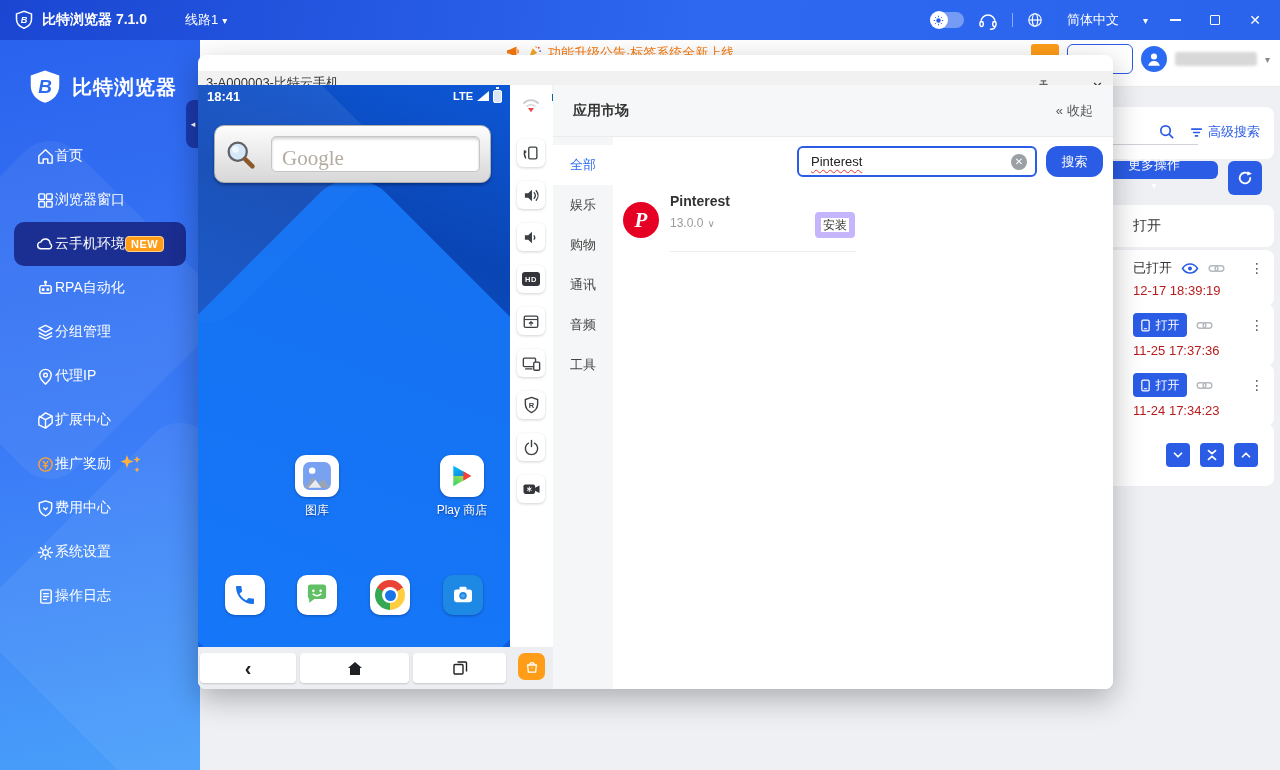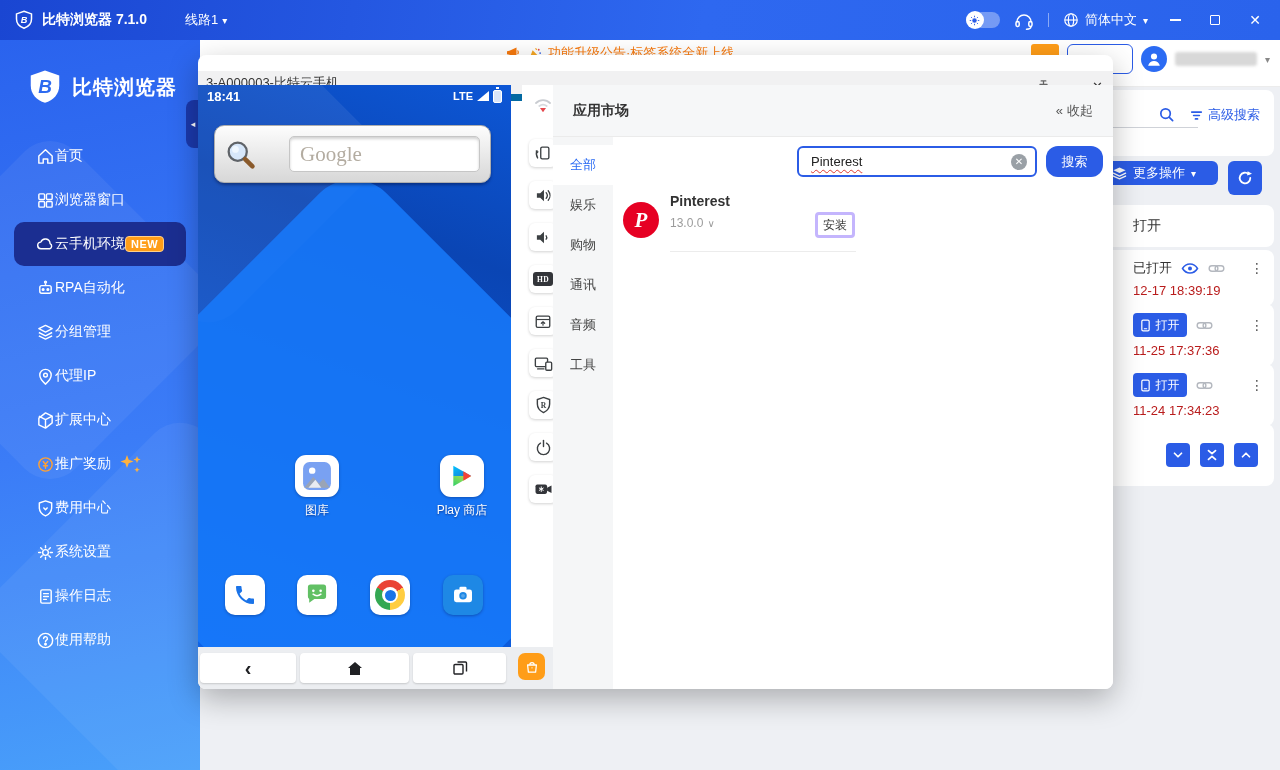--- a/index.html
+++ b/index.html
@@ -13,21 +13,21 @@
   .titlebar { position:absolute; left:0; top:0; width:1280px; height:40px;
     background:linear-gradient(100deg,#1a46d2 0%,#2e68f0 55%,#2a63ec 100%);
     display:flex; align-items:center; color:#fff; z-index:40; }
   .titlebar .logo-sm { margin-left:14px; }
   .tb-title { font-size:14px; font-weight:bold; margin-left:8px; }
   .tb-line { margin-left:38px; font-size:13px; display:flex; align-items:center; gap:4px; }
   .tb-right { position:absolute; right:12px; top:0; height:40px; display:flex; align-items:center; gap:14px; }
   .toggle-track { width:34px; height:16px; border-radius:8px; background:rgba(255,255,255,.35); position:relative; }
   .toggle-knob { position:absolute; left:0; top:-1px; width:18px; height:18px; border-radius:50%; background:#fff; display:flex; align-items:center; justify-content:center; }
   .tb-divider { width:1px; height:14px; background:rgba(255,255,255,.45); }
-  .tb-lang { display:flex; align-items:center; gap:6px; font-size:13px; }
+  .tb-lang { display:flex; align-items:center; gap:24px; font-size:13px; }
   .win-btn { width:26px; height:26px; display:flex; align-items:center; justify-content:center; }
   .win-min-bar { width:11px; height:2px; background:#fff; }
   .win-max-box { width:10px; height:10px; border:1.5px solid #fff; border-radius:1px; }
   .win-close-x { font-size:14px; color:#fff; }
 
   
   .sidebar { position:absolute; left:0; top:40px; width:200px; height:730px;
     background:linear-gradient(168deg,#2a63ee 0%,#3b7cf7 55%,#49a0fa 100%); overflow:hidden; z-index:5; }
   .sidebar::before, .sidebar::after { content:""; position:absolute; background:rgba(255,255,255,.06); border-radius:36px; transform:rotate(45deg); }
   .sidebar::before { width:260px; height:260px; left:-80px; top:140px; }
@@ -41,36 +41,36 @@
   .side-item { position:relative; height:44px; display:flex; align-items:center; padding-left:36px; color:#fff; font-size:14px; }
   .side-item .s-ic { width:19px; height:19px; color:#fff; flex:0 0 19px; }
   .side-item.active { background:#1b2e91; border-radius:10px; margin:0 14px; padding-left:22px; height:44px; }
   .badge-new { background:#ff9d18; border:1px solid #ffd089; color:#fff; font-weight:bold; font-size:11px; padding:1px 5px; border-radius:4px; letter-spacing:.5px; }
   .sparkles { margin-left:6px; }
   .collapse-handle { position:absolute; left:186px; top:100px; width:14px; height:48px; background:rgba(23,48,160,.85);
     border-radius:8px 0 0 8px; display:flex; align-items:center; justify-content:center; color:#fff; font-size:9px; z-index:6; }
 
   
   .content-header { position:absolute; left:200px; top:40px; width:1080px; height:47px; background:#fff; border-bottom:1px solid #ececec; z-index:1; }
-  .notice { position:absolute; left:305px; top:4px; display:flex; align-items:center; gap:6px; color:#f7790d; font-size:13px; }
+  .notice { position:absolute; left:305px; top:4px; display:flex; align-items:flex-start; gap:6px; color:#f7790d; font-size:13px; }
   .user-area { position:absolute; right:10px; top:4px; display:flex; align-items:center; gap:8px; }
   .mini-tag { width:28px; height:16px; background:#ff9d18; border-radius:3px 3px 0 0; margin-top:-14px; }
   .ghost-btn { width:66px; height:30px; border:1px solid #2b5ce6; border-radius:6px; background:#fff; }
   .avatar { width:26px; height:26px; border-radius:50%; background:#2b6bf3; display:flex; align-items:center; justify-content:center; overflow:hidden; }
   .blur-chip { width:82px; height:14px; background:#d8d8d8; border-radius:3px; filter:blur(1.5px); }
 
   
   .rp-card { position:absolute; background:#fff; border-radius:8px; z-index:1; }
-  .rp-search { left:1090px; top:90px; width:184px; height:66px; }
+  .rp-search { left:1090px; top:107px; width:184px; height:52px; }
   .rp-underline { position:absolute; left:18px; top:37px; width:90px; height:1px; background:#cfd2d8; }
   .rp-search-ic { position:absolute; left:68px; top:16px; color:#2b5ce6; }
   .rp-adv { position:absolute; left:100px; top:16px; display:flex; align-items:center; gap:5px; color:#2b5ce6; font-size:13px; }
   .rp-actions { position:absolute; left:1090px; top:161px; display:flex; gap:10px; z-index:1; }
   .btn-blue { background:#2b5ce6; color:#fff; border:none; border-radius:6px; font-size:13px; display:flex; align-items:center; justify-content:center; gap:6px; }
-  .rp-more { width:128px; height:24px; }
+  .rp-more { width:128px; height:18px;flex-direction:column; }
   .rp-refresh { width:34px; height:34px; }
   .rp-open-header { left:1090px; top:205px; width:184px; height:42px; display:flex; align-items:center; padding-left:43px; font-size:14px; }
   .rp-row { left:1090px; width:184px; padding:9px 10px 8px 43px; }
   .rp-row-line { display:flex; align-items:center; gap:9px; }
   .rp-status { font-size:13px; color:#333; }
   .open-btn { height:24px; width:54px; border-radius:4px; font-size:12px; }
   .rp-time { margin-top:6px; font-size:13px; color:#b91c1c; white-space:nowrap; }
   .kebab { color:#555; font-size:14px; letter-spacing:0; margin-left:auto; line-height:1; }
   .rp-pager { left:1090px; top:424px; width:184px; height:62px; display:flex; align-items:center; justify-content:center; gap:10px; padding-left:60px; }
   .pager-btn { width:24px; height:24px; border-radius:4px; }
@@ -92,21 +92,21 @@
     background:rgba(255,255,255,.07); transform:rotate(45deg); }
   .p-status { position:absolute; left:0; top:0; width:100%; height:22px; display:flex; align-items:center; padding:0 9px; color:#fff; }
   .p-time { font-size:13px; font-weight:bold; }
   .p-sr { margin-left:auto; display:flex; align-items:center; gap:4px; font-size:11px; font-weight:bold; }
   .sig { width:12px; height:10px; background:#fff; clip-path:polygon(100% 0,0 100%,100% 100%); }
   .batt { position:relative; width:9px; height:13px; border:1.5px solid #fff; border-radius:2px; background:rgba(255,255,255,.85); }
   .batt::before { content:""; position:absolute; left:1.5px; top:-4px; width:3px; height:2px; background:#fff; }
   .g-widget { position:absolute; left:16px; top:40px; width:277px; height:58px; border-radius:10px;
     background:linear-gradient(#fdfdfd,#d7d7d7); border:1px solid #aeaeae; box-shadow:0 2px 3px rgba(0,0,30,.35); display:flex; align-items:center; }
   .g-field { position:absolute; left:56px; right:10px; height:36px; background:#fff; border:1px solid #c6c6c6; border-radius:5px;
-    box-shadow:inset 0 2px 3px rgba(0,0,0,.18); display:flex; align-items:center; padding-left:10px;margin-left:18px; }
+    box-shadow:inset 0 2px 3px rgba(0,0,0,.18); display:flex; align-items:flex-end; padding-left:10px; }
   .g-text { font-family:"Liberation Serif",serif; font-size:21px; color:#b3aca1; }
   .tile { position:absolute; width:44px; height:42px; background:#fff; border-radius:11px; box-shadow:0 1px 3px rgba(0,0,40,.3);
     display:flex; align-items:center; justify-content:center; }
   .tile-label { position:absolute; color:#fff; font-size:12px; text-shadow:0 1px 2px rgba(0,0,60,.5); transform:translateX(-50%); white-space:nowrap; }
   .dock-tile { position:absolute; width:40px; height:40px; background:#fff; border-radius:10px; box-shadow:0 1px 3px rgba(0,0,40,.3);
     display:flex; align-items:center; justify-content:center; top:490px; }
   .chrome-ball { width:30px; height:30px; border-radius:50%; position:relative;
     background:conic-gradient(#ea4335 0 60deg,#ffcd40 60deg 180deg,#34a853 180deg 300deg,#ea4335 300deg 360deg); }
   .chrome-ball::before { content:""; position:absolute; left:7px; top:7px; width:16px; height:16px; border-radius:50%; background:#fff; }
   .chrome-ball::after { content:""; position:absolute; left:9.5px; top:9.5px; width:11px; height:11px; border-radius:50%; background:#1a73e8; }
@@ -114,21 +114,21 @@
 
   
   .navstrip { position:absolute; left:0; top:592px; width:355px; height:42px; background:#eceef1; display:flex; align-items:center; }
   .nav-btn { height:30px; background:#fff; border-radius:4px; box-shadow:0 1px 2px rgba(0,0,0,.16); display:flex; align-items:center; justify-content:center; color:#202124; }
   .nav-back { position:absolute; left:2px; width:96px; font-size:20px; font-weight:bold; }
   .nav-home { position:absolute; left:102px; width:109px; }
   .nav-recents { position:absolute; left:215px; width:93px; }
   .bag-btn { position:absolute; left:320px; top:6px; width:27px; height:27px; background:#ff9d18; border-radius:7px; display:flex; align-items:center; justify-content:center; }
 
   
-  .side-tools { position:absolute; left:324px; top:30px; width:42px; height:562px; background:#fff;font-family:Liberation Serif, serif; }
+  .side-tools { position:absolute; left:312px; top:30px; width:42px; height:562px; background:#fff; }
   .tool-btn { position:absolute; left:7px; width:28px; height:28px; background:#fff; border-radius:6px;
     box-shadow:0 1px 3px rgba(0,0,0,.18); display:flex; align-items:center; justify-content:center; color:#3c4043; }
   .tool-plain { position:absolute; left:10px; width:22px; height:22px; display:flex; align-items:center; justify-content:center; }
   .hd-chip { background:#33353a; color:#fff; font-size:7.5px; font-weight:bold; border-radius:3px; padding:2.5px 3.5px; letter-spacing:.5px; }
 
   
   .market { position:absolute; left:355px; top:30px; width:560px; height:604px; background:#fff; }
   .mk-header { position:absolute; left:0; top:0; width:100%; height:52px; background:#f6f7f8; border-bottom:1px solid #ebebeb;
     display:flex; align-items:center; padding:0 20px; }
   .mk-title { font-size:14px; font-weight:bold; color:#333; }
@@ -139,21 +139,21 @@
   .mk-search-input { position:absolute; left:244px; top:61px; width:240px; height:31px; border:2px solid #2b5ce6; border-radius:6px;
     background:#fff; display:flex; align-items:center; padding:0 30px 0 12px; }
   .mk-query { font-size:13px; color:#222; text-decoration:underline wavy #e0392f 1px; text-underline-offset:3px; }
   .mk-clear { position:absolute; right:8px; top:6px; width:16px; height:16px; border-radius:50%; background:#9aa0a6; color:#fff;
     font-size:10px; display:flex; align-items:center; justify-content:center; line-height:1; }
   .mk-search-btn { position:absolute; left:493px; top:61px; width:57px; height:31px; border-radius:12px; font-size:13px; }
   .pin-logo { position:absolute; left:70px; top:117px; width:36px; height:36px; border-radius:50%; background:#e60023; color:#fff;
     display:flex; align-items:center; justify-content:center; font-weight:bold; font-size:21px; font-family:"Liberation Serif",serif; font-style:italic; }
   .pin-name { position:absolute; left:117px; top:108px; font-weight:bold; font-size:14px; color:#333; }
   .pin-ver { position:absolute; left:117px; top:131px; font-size:12px; color:#9b9b9b; display:flex; gap:4px; align-items:center; }
-  .install-btn { position:absolute; left:262px; top:127px; width:40px; height:26px; background:#fff; border:3px solid #c4b5fd;
+  .install-btn { position:absolute; left:262px; top:127px; width:40px; height:26px; background:#fff; border:6px solid #c4b5fd;
     border-radius:4px; font-size:12px; color:#333; display:flex; align-items:center; justify-content:center; }
   .mk-divider { position:absolute; left:117px; top:166px; width:186px; height:1px; background:#ececec; }
 </style>
 </head>
 <body>
 
 <div class="stage" data-interactable="false">
 
   <div class="content-header" data-interactable="false">
     <div class="notice" data-interactable="true">
@@ -385,28 +385,20 @@
             <path d="M10 2.8v2.2M10 15v2.2M2.8 10H5M15 10h2.2M4.9 4.9l1.6 1.6M13.5 13.5l1.6 1.6M15.1 4.9l-1.6 1.6M6.5 13.5l-1.6 1.6"></path>
           </svg>
         <span>系统设置</span>
       </div>
       <div class="side-item" data-interactable="true">
         <svg class="s-ic" viewBox="0 0 20 20" fill="none" stroke="currentColor" stroke-width="1.5" stroke-linecap="round" data-interactable="false">
             <rect x="5" y="3" width="11" height="14" rx="1.5"></rect>
             <path d="M8 7h5M8 10h5M8 13h3"></path>
           </svg>
         <span>操作日志</span>
-      </div>
-      <div class="side-item" data-interactable="true">
-        <svg class="s-ic" viewBox="0 0 20 20" fill="none" stroke="currentColor" stroke-width="1.5" stroke-linecap="round" data-interactable="false">
-            <circle cx="10" cy="10" r="7.5"></circle>
-            <path d="M8 8a2 2 0 1 1 3 1.7c-.7.4-1 .8-1 1.6"></path>
-            <circle cx="10" cy="14" r=".8" fill="currentColor"></circle>
-          </svg>
-        <span>使用帮助</span>
       </div>
     </nav>
   </aside>
 
   <header class="titlebar" data-interactable="false">
     <span class="logo-sm" data-interactable="false">
       <svg width="20" height="20" viewBox="0 0 24 24">
           <path d="M12 1.5l9 3.2v6.2c0 5.8-3.7 9.3-9 11.1-5.3-1.8-9-5.3-9-11.1V4.7z" fill="none" stroke="#fff" stroke-width="1.8"></path>
           <text x="12" y="16" text-anchor="middle" font-size="11" font-weight="bold" font-style="italic" fill="#fff">B</text>
         </svg>

